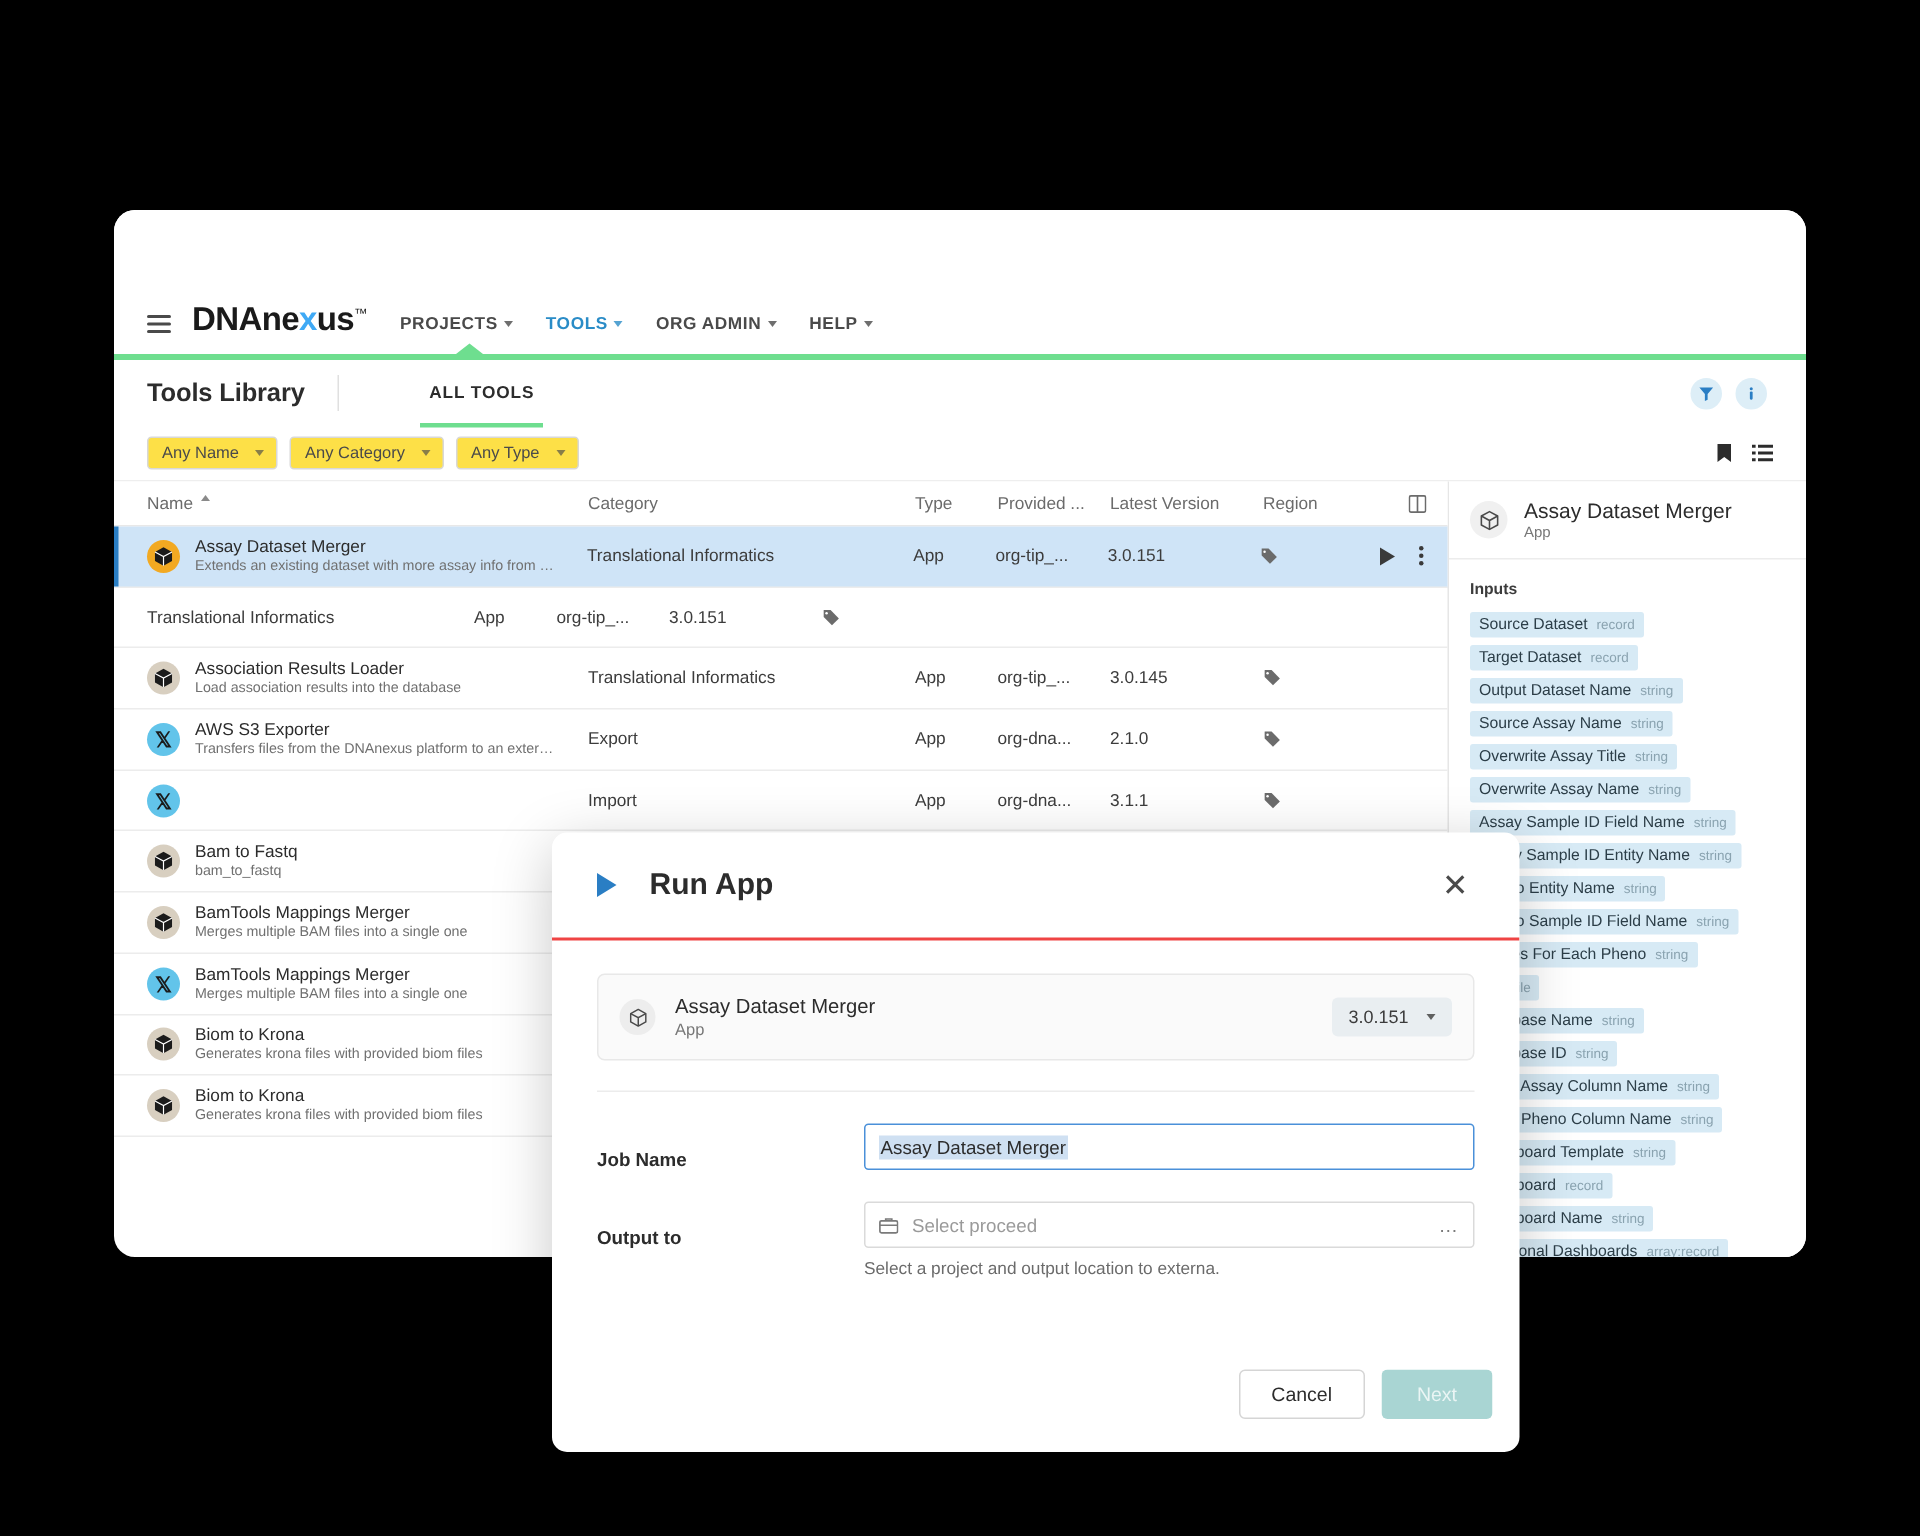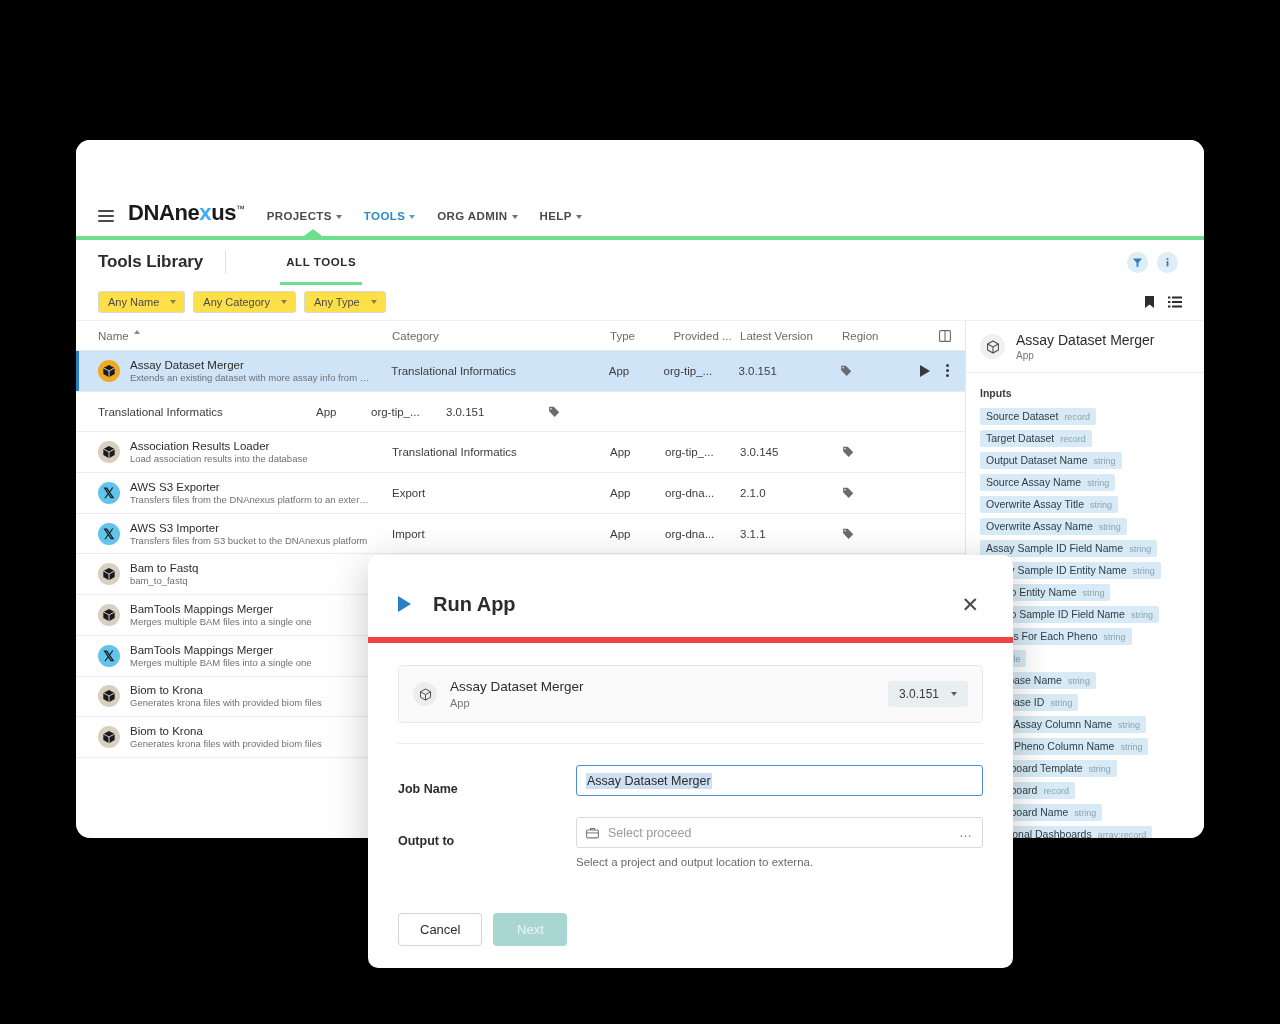--- a/index.html
+++ b/index.html
@@ -117,21 +117,21 @@
   .thead {
     display: flex; align-items: center; height: 30px;
     border-bottom: 1px solid #e8e8e8;
     font-size: 11.5px; color: #6b6b6b;
     padding-left: 22px;
     background: #ffffff;
   }
   .th-name { width: 294px; display: flex; align-items: flex-start; gap: 5px; }
   .th-cat  { width: 218px; }
   .th-type { width: 55px; }
-  .th-prov { width: 75px; text-align: center; }
+  .th-prov { width: 75px; }
   .th-ver  { width: 102px; }
   .th-reg  { width: 80px; }
   .th-cols { margin-left: auto; margin-right: 14px; display: flex; }
   .sortcaret {
     display: inline-block;
     border-left: 3.5px solid transparent;
     border-right: 3.5px solid transparent;
     border-bottom: 4px solid #8a8a8a;
   }
 
@@ -202,21 +202,21 @@
     left: 368px; top: 555px;
     width: 645px; height: 413px;
     background: #ffffff;
     border-radius: 10px;
     box-shadow: 0 10px 40px rgba(0,0,0,.22);
     display: flex; flex-direction: column;
     overflow: hidden;
   }
   .modal-head {
     height: 72px; display: flex; align-items: center;
-    padding: 0 30px; border-bottom: 6px solid #ef4444; position: relative; margin-top: 16px;
+    padding: 0 30px; border-bottom: 2px solid #ef4444; position: relative;
   }
   .modal-playtri {
     width: 0; height: 0;
     border-top: 8px solid transparent; border-bottom: 8px solid transparent;
     border-left: 13px solid #2a7ec4; margin-right: 22px;
   }
   .modal-title { font-size: 20px; font-weight: bold; color: #2c2c2c; }
   .modal-close {
     margin-left: auto; font-size: 21px; color: #4a4a4a; cursor: pointer;
     line-height: 1; font-weight: 300; padding: 4px;
@@ -253,21 +253,21 @@
     flex: 1; height: 31px; border: 1px solid #dadada; border-radius: 3px;
     display: flex; align-items: center; padding: 0 9px; gap: 9px;
     font-size: 12.5px; color: #9a9a9a; background: #fff;
   }
   .dots { margin-left: auto; color: #7a7a7a; letter-spacing: 1px; font-size: 13px; cursor: pointer; }
   .helper {
     margin-left: 178px; margin-top: 8px; font-size: 11.5px; color: #6b6b6b;
   }
 
   .modal-foot {
-    display: flex; align-items: center; gap: 11px;
+    display: flex; justify-content: flex-end; align-items: center; gap: 11px;
     padding: 0 18px 0 30px; height: 78px;
   }
   .btn {
     border-radius: 4px; font-size: 13px; padding: 8px 21px; cursor: pointer;
     border: 1px solid transparent; min-width: 74px; text-align: center;
   }
   .btn-cancel { background: #ffffff; border-color: #d5d5d5; color: #2c2c2c; }
   .btn-next { background: #a9d5d3; color: #eaf5f4; }
 
   svg { display: block; }
@@ -464,24 +464,20 @@
                   <circle cx="3.3" cy="3" r="0.9" fill="#fff"></circle>
                 </svg>
               </span>
             </div>
           </div>
           <div class="row">
             <div class="cell-name">
               <div class="avatar blue">
                 <span class="xmark">𝕏</span>
               </div>
-              <div class="name-lines">
-                <div class="name-main">AWS S3 Importer</div>
-                <div class="name-sub">Transfers files from S3 bucket to the DNAnexus platform</div>
-              </div>
             </div>
             <div class="cell-cat">Import</div>
             <div class="cell-type">App</div>
             <div class="cell-prov">org-dna...</div>
             <div class="cell-ver">3.1.1</div>
             <div class="cell-reg">
               <span>
                 <svg width="12" height="12" viewBox="0 0 13 13">
                   <path d="M6.2 0.8H1.2v5l6 6 5-5z" fill="#6b6b6b"></path>
                   <circle cx="3.3" cy="3" r="0.9" fill="#fff"></circle>

